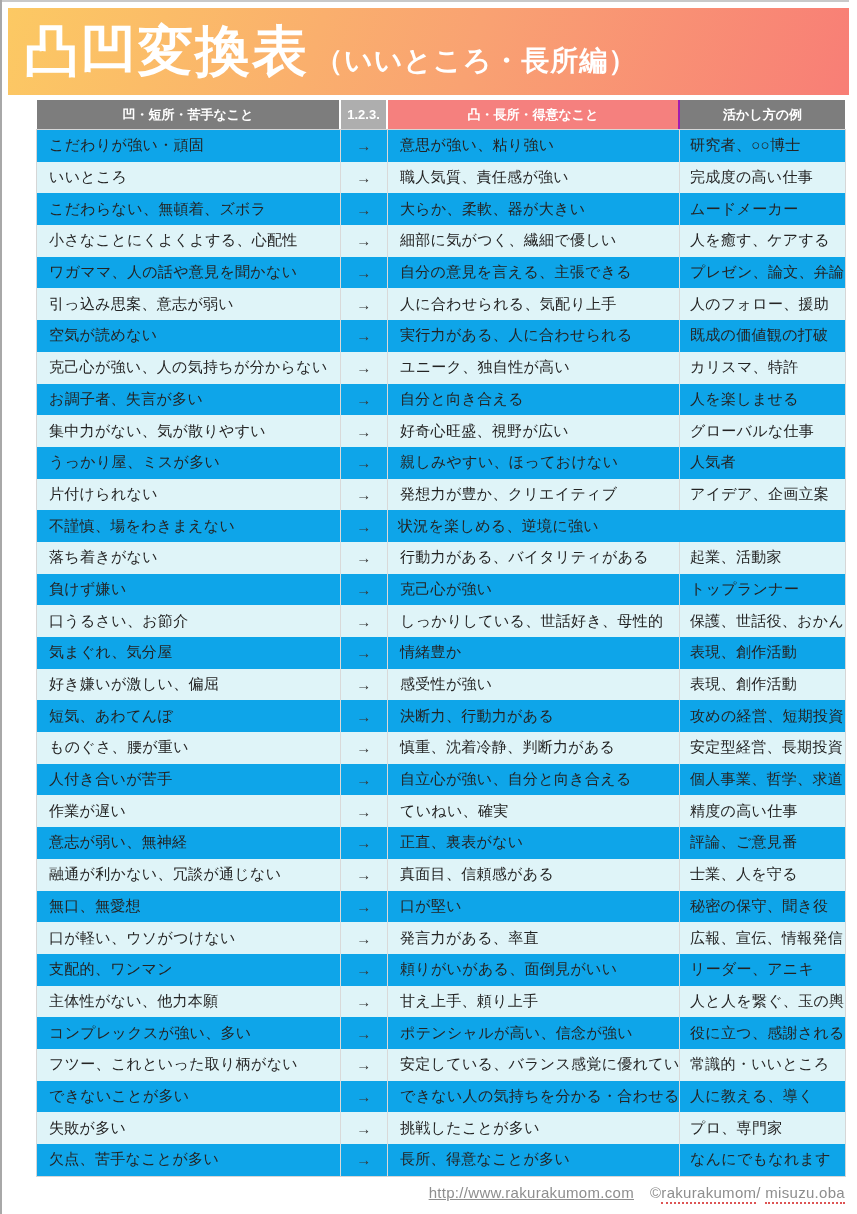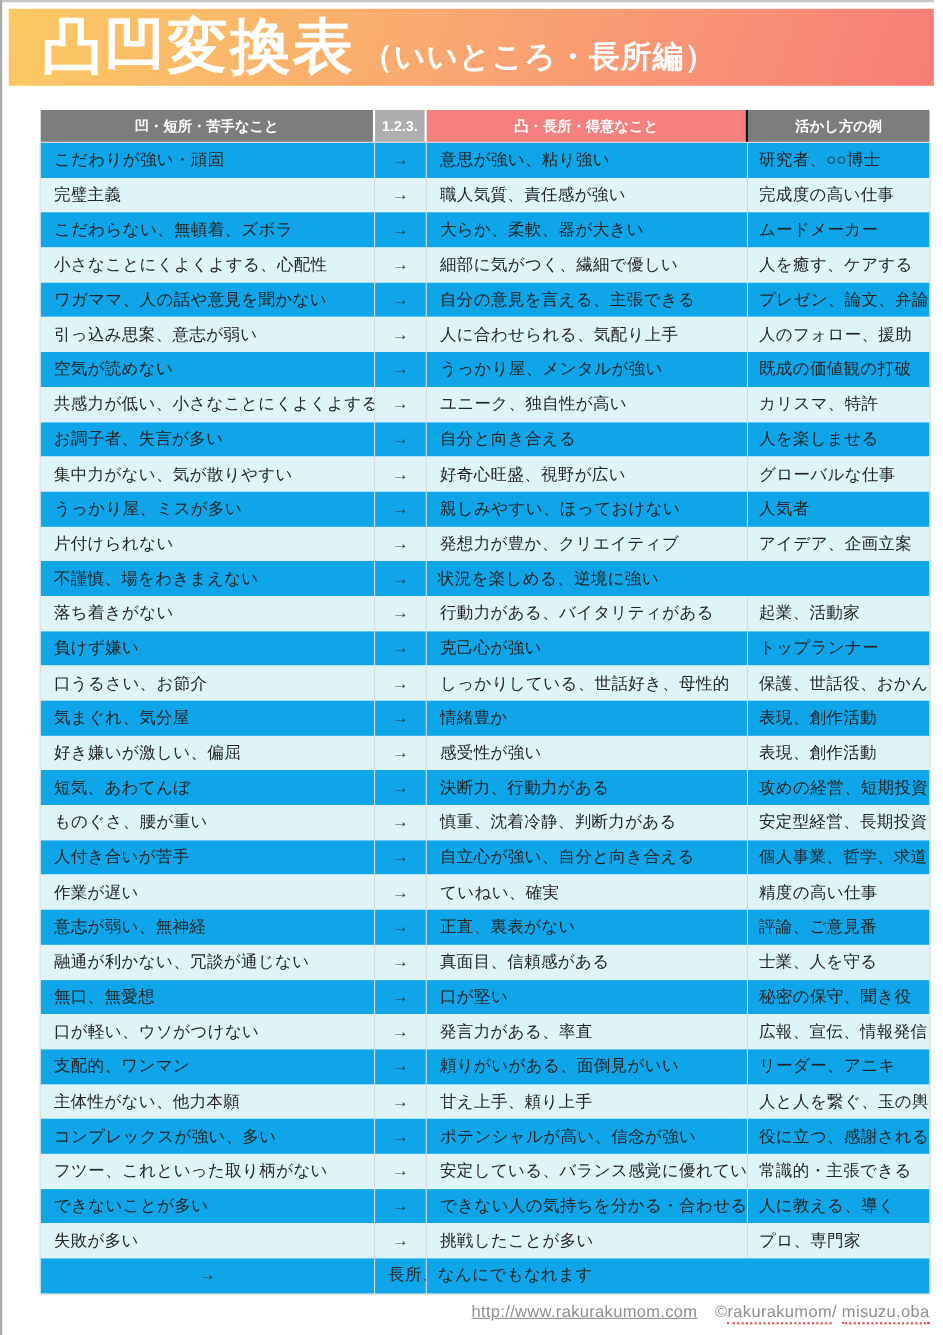--- a/index.html
+++ b/index.html
@@ -6,36 +6,36 @@
   .page{
     position:relative;width:857px;height:1214px;background:#fff;overflow:hidden;
     font-family:"Liberation Sans","DejaVu Sans",sans-serif;
   }
   
   .edge-top{position:absolute;top:0;left:0;width:849px;height:2px;background:#c9c9c9;}
   .edge-left{position:absolute;top:0;left:0;width:2px;height:1214px;background:#a8a8a8;}
 
   
   .header-band{
-    position:absolute;left:8px;top:8px;width:841px;height:70px;box-sizing:border-box;
+    position:absolute;left:8px;top:8px;width:841px;height:87px;box-sizing:border-box;
     background:linear-gradient(108deg,var(--gradient-start,#fcc963) 0%,var(--gradient-mid,#f9a272) 55%,var(--gradient-end,#f87e76) 100%);
-    display:flex;align-items:center;padding-left:30px;
+    display:flex;align-items:center;padding-left:16px;
   }
   .title-wrap{display:flex;align-items:baseline;color:#fff;}
   .page-title{font-size:55px;font-weight:bold;letter-spacing:2px;line-height:1;}
   .page-subtitle{font-size:28px;font-weight:bold;margin-left:6px;letter-spacing:1px;}
 
   
   .conv-table{position:absolute;left:37px;top:100px;width:808px;}
   .t-header{display:grid;grid-template-columns:304px 47px 292px 165px;height:29px;}
   .h-cell{display:flex;align-items:center;justify-content:center;color:#fff;font-weight:bold;
           font-size:13px;box-sizing:border-box;}
   .h-cell:nth-child(1){background:var(--header-gray,#7d7d7d);border-right:2px solid #fff;}
   .h-cell:nth-child(2){background:var(--header-light-gray,#aeaeae);border-right:2px solid #fff;font-size:13px;}
-  .h-cell:nth-child(3){background:var(--header-pink,#f5807e);border-right:2px solid #0f172a;}
+  .h-cell:nth-child(3){background:var(--header-pink,#f5807e);border-right:2px solid #a21caf;}
   .h-cell:nth-child(4){background:var(--header-gray,#7d7d7d);}
 
   .t-body{margin-top:1px;outline:1px solid #d6d6d6;}
   .t-row{display:grid;grid-template-columns:304px 47px 292px 165px;height:31.7px;background:#0ea5e9;}
   .t-row:nth-child(even){background:var(--row-alt-blue,#dff4f8);}
   .cell{display:flex;align-items:center;box-sizing:border-box;font-size:15px;color:#242424;
         letter-spacing:0.3px;padding:0 6px 0 12px;white-space:nowrap;overflow:hidden;
         border-right:1px solid #d9d9d9;}
   .cell:last-child{border-right:none;padding-left:10px;}
   .c-arrow{justify-content:center;padding:0;color:#3a3a3a;font-size:15px;}
@@ -71,21 +71,21 @@
     </div>
     <div class="t-body" id="table-body">
     <div class="t-row">
       <div class="cell c-minus">こだわりが強い・頑固</div>
       <div class="cell c-arrow">→</div>
       <div class="cell c-plus">意思が強い、粘り強い</div>
       <div class="cell c-usage">研究者、○○博士</div>
     </div>
 
     <div class="t-row">
-      <div class="cell c-minus">完璧主義</div>
+      <div class="cell c-minus">いいところ</div>
       <div class="cell c-arrow">→</div>
       <div class="cell c-plus">職人気質、責任感が強い</div>
       <div class="cell c-usage">完成度の高い仕事</div>
     </div>
 
     <div class="t-row">
       <div class="cell c-minus">こだわらない、無頓着、ズボラ</div>
       <div class="cell c-arrow">→</div>
       <div class="cell c-plus">大らか、柔軟、器が大きい</div>
       <div class="cell c-usage">ムードメーカー</div>
@@ -108,26 +108,26 @@
     <div class="t-row">
       <div class="cell c-minus">引っ込み思案、意志が弱い</div>
       <div class="cell c-arrow">→</div>
       <div class="cell c-plus">人に合わせられる、気配り上手</div>
       <div class="cell c-usage">人のフォロー、援助</div>
     </div>
 
     <div class="t-row">
       <div class="cell c-minus">空気が読めない</div>
       <div class="cell c-arrow">→</div>
-      <div class="cell c-plus">うっかり屋、メンタルが強い</div>
+      <div class="cell c-plus">実行力がある、人に合わせられる</div>
       <div class="cell c-usage">既成の価値観の打破</div>
     </div>
 
     <div class="t-row">
-      <div class="cell c-minus">共感力が低い、小さなことにくよくよする</div>
+      <div class="cell c-minus">克己心が強い、人の気持ちが分からない</div>
       <div class="cell c-arrow">→</div>
       <div class="cell c-plus">ユニーク、独自性が高い</div>
       <div class="cell c-usage">カリスマ、特許</div>
     </div>
 
     <div class="t-row">
       <div class="cell c-minus">お調子者、失言が多い</div>
       <div class="cell c-arrow">→</div>
       <div class="cell c-plus">自分と向き合える</div>
       <div class="cell c-usage">人を楽しませる</div>
@@ -269,38 +269,39 @@
       <div class="cell c-minus">コンプレックスが強い、多い</div>
       <div class="cell c-arrow">→</div>
       <div class="cell c-plus">ポテンシャルが高い、信念が強い</div>
       <div class="cell c-usage">役に立つ、感謝される</div>
     </div>
 
     <div class="t-row">
       <div class="cell c-minus">フツー、これといった取り柄がない</div>
       <div class="cell c-arrow">→</div>
       <div class="cell c-plus">安定している、バランス感覚に優れている</div>
-      <div class="cell c-usage">常識的・主張できる</div>
+      <div class="cell c-usage">常識的・いいところ</div>
     </div>
 
     <div class="t-row">
       <div class="cell c-minus">できないことが多い</div>
       <div class="cell c-arrow">→</div>
       <div class="cell c-plus">できない人の気持ちを分かる・合わせる</div>
       <div class="cell c-usage">人に教える、導く</div>
     </div>
 
     <div class="t-row">
       <div class="cell c-minus">失敗が多い</div>
       <div class="cell c-arrow">→</div>
       <div class="cell c-plus">挑戦したことが多い</div>
       <div class="cell c-usage">プロ、専門家</div>
     </div>
 
     <div class="t-row">
+      <div class="cell c-minus">欠点、苦手なことが多い</div>
       <div class="cell c-arrow">→</div>
       <div class="cell c-plus">長所、得意なことが多い</div>
       <div class="cell c-usage">なんにでもなれます</div>
     </div>
   </div>
   </div>
 
   <div class="footer">
     <a href="#" class="footer-url">http://www.rakurakumom.com</a>
     <span class="credits">

